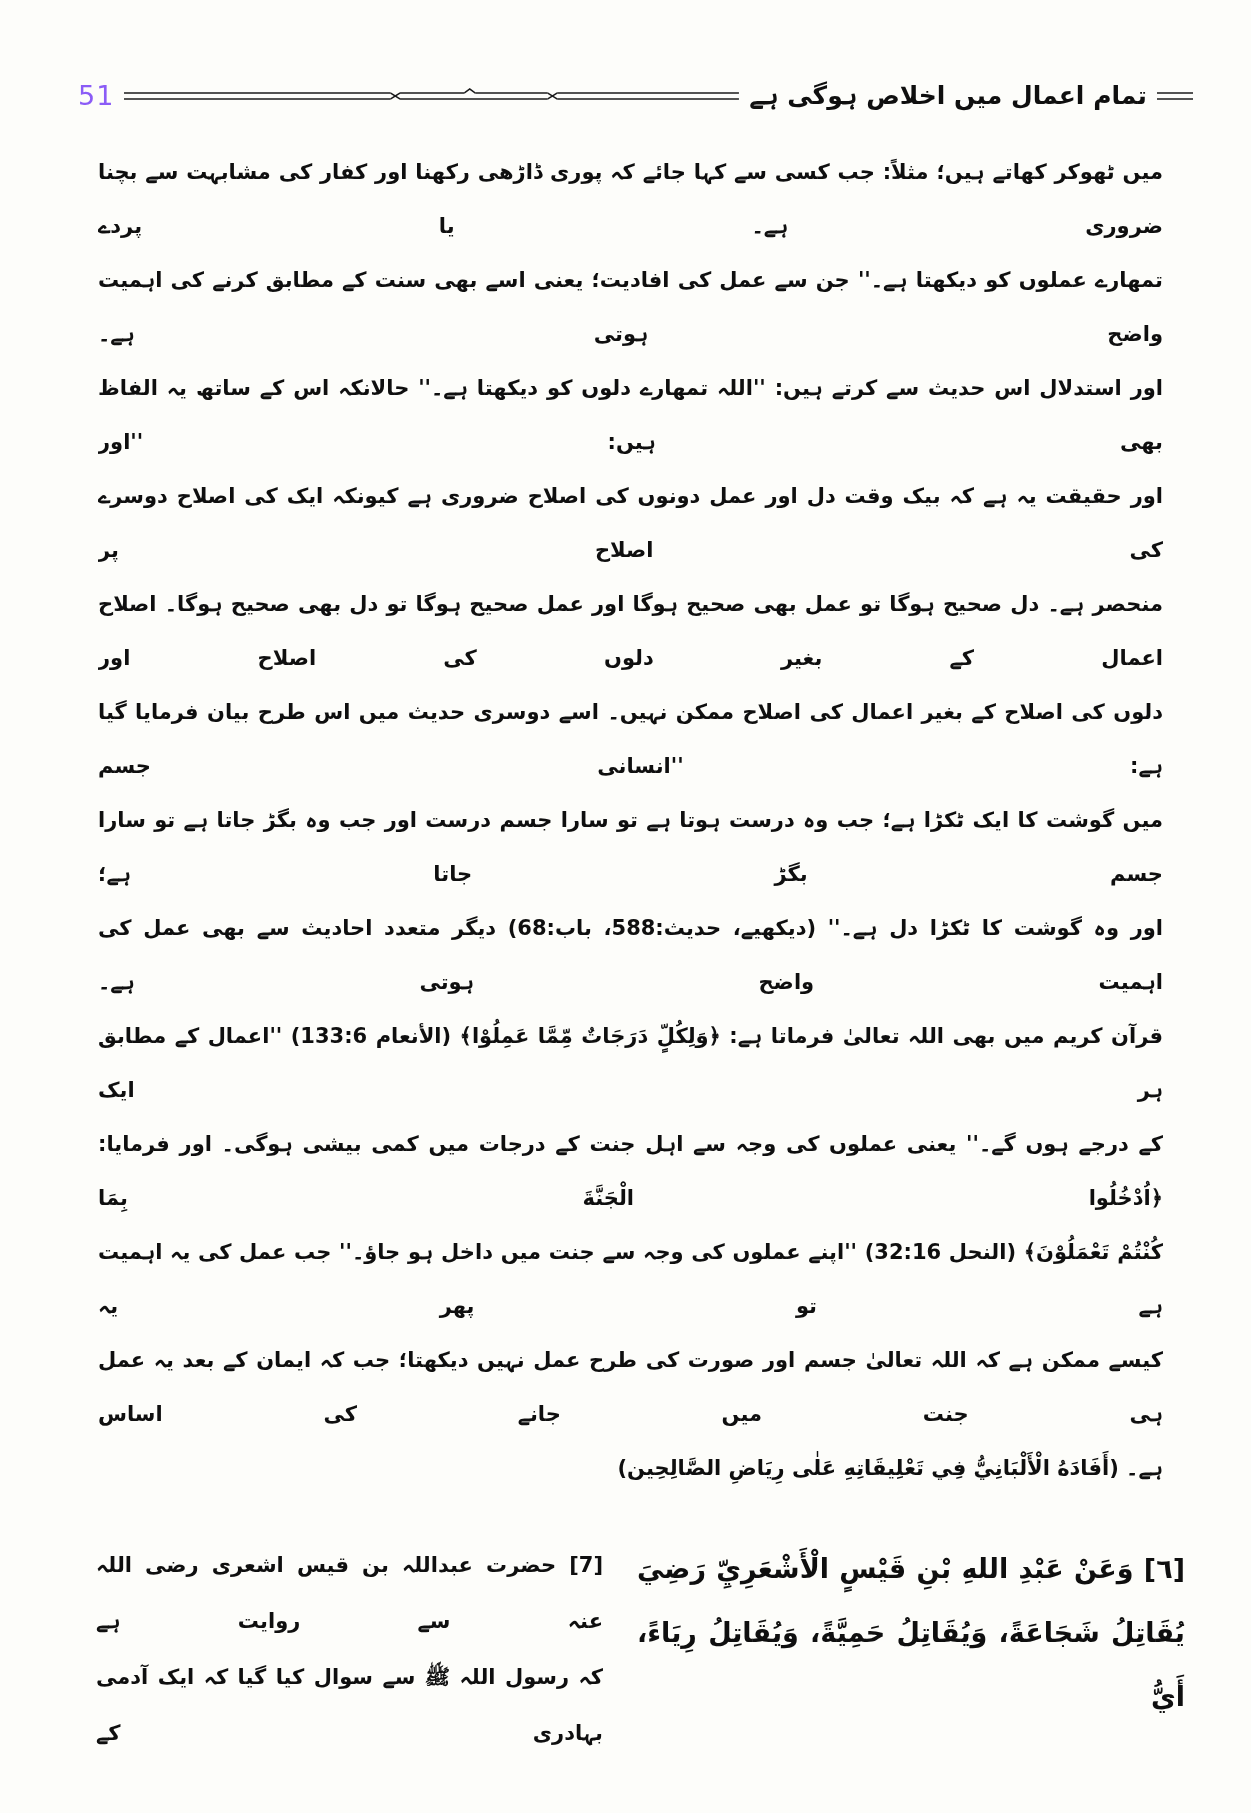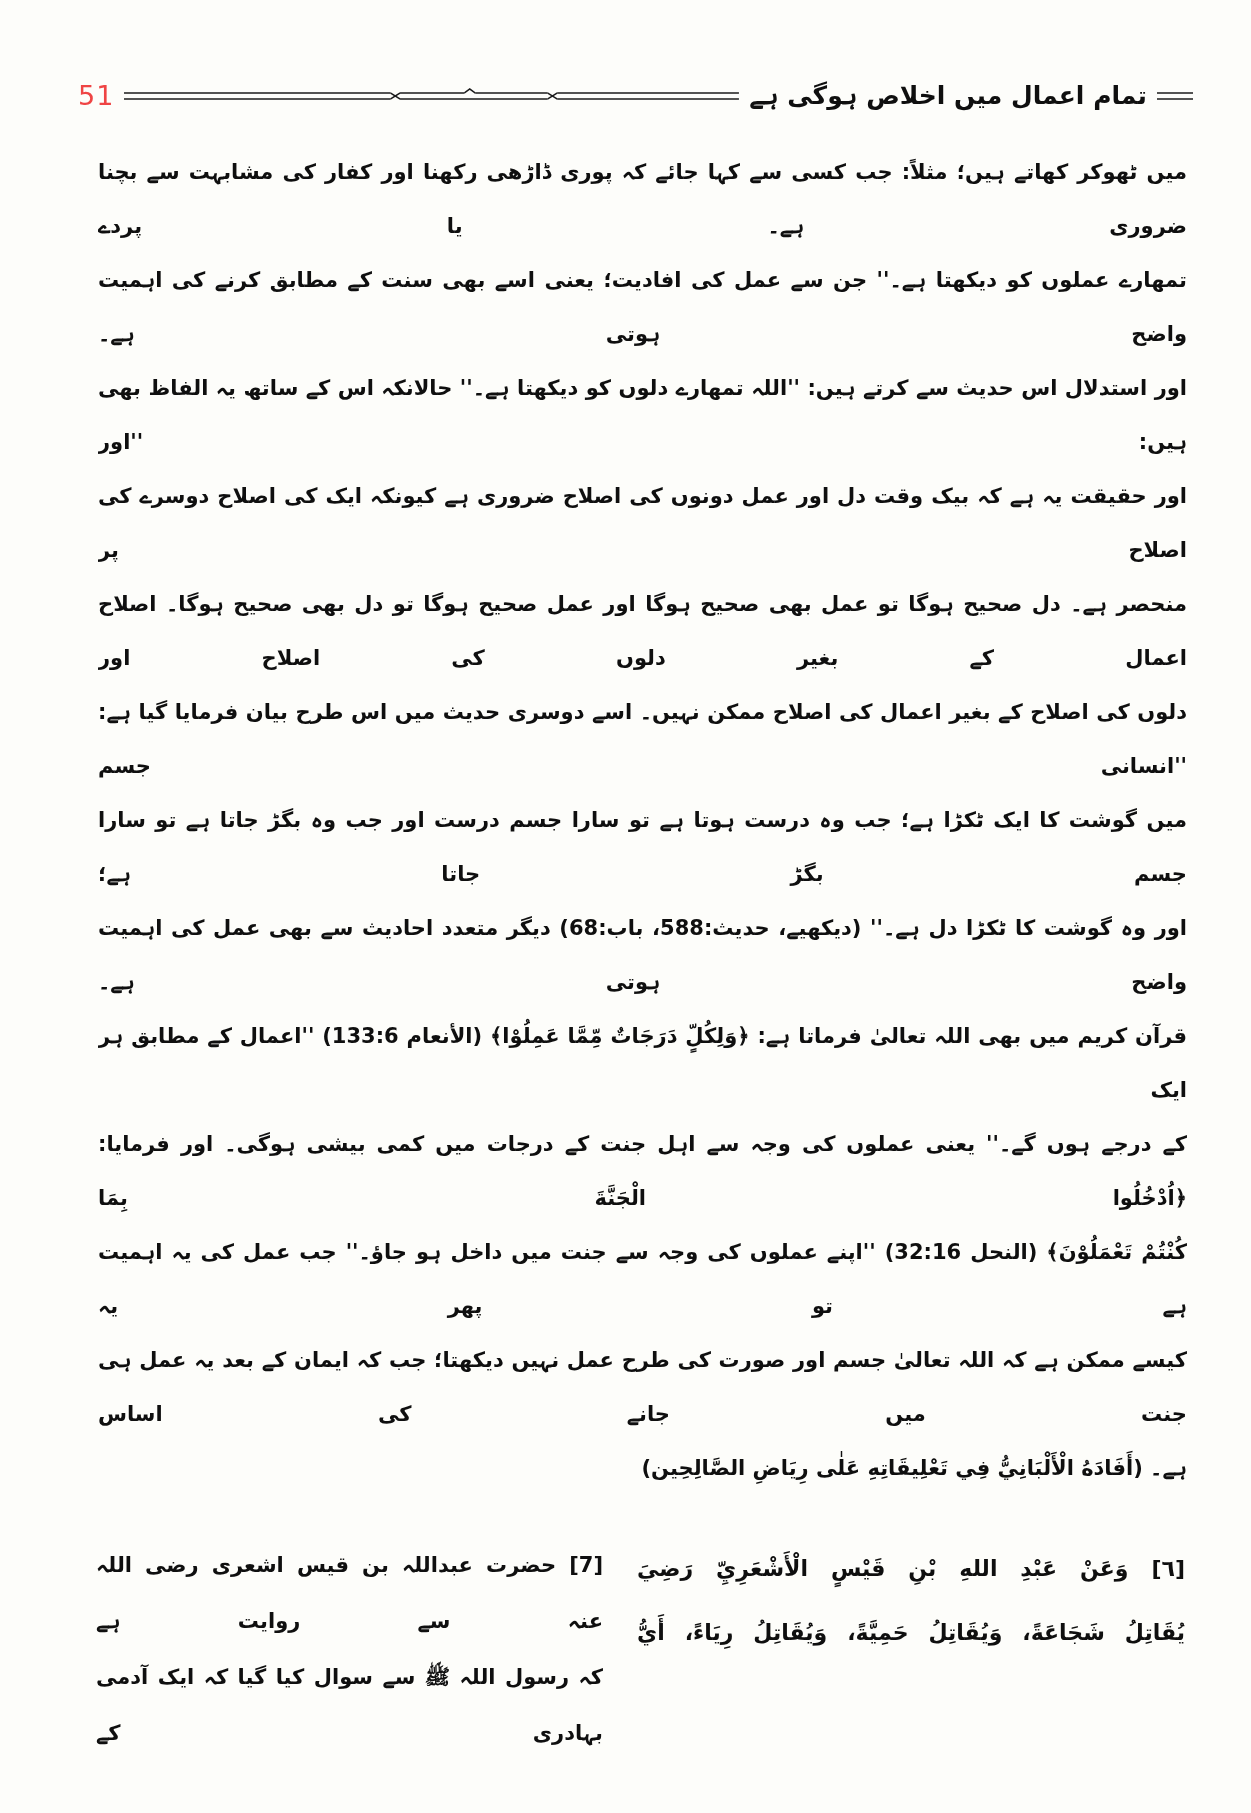--- a/index.html
+++ b/index.html
@@ -17,49 +17,49 @@
   }
 
   
   .header {
     display: flex;
     flex-direction: row-reverse; 
     align-items: center;
     gap: 10px;
     padding: 80px 58px 0 78px;
   }
-  .page-number { font-size: 27px; color: #ef4444; direction: ltr; letter-spacing: 1px; }
+  .page-number { font-size: 27px; color: #8b5cf6; direction: ltr; letter-spacing: 1px; }
   .header-rule { flex: 1 1 auto; height: 16px; min-width: 80px; }
   .header-title { font-size: 25px; font-weight: 700; white-space: nowrap; direction: rtl; }
   .header-stub { width: 36px; height: 16px; flex: 0 0 auto; }
 
   
   .tline {
     direction: rtl;
     font-size: 21px;
     font-weight: 700;
     line-height: 54px;
     text-align: justify;
     text-align-last: justify;
     overflow: hidden;
   }
   .tline.tline-last { text-align-last: right; }
 
   
-  .body-text { margin: 34px 64px 0 98px; }
+  .body-text { margin: 34px 88px 0 98px; }
 
   
   .hadith {
     display: flex;
     direction: rtl;           
     margin: 42px 66px 0 96px;
     gap: 34px;
   }
   .hadith-arabic { width: 548px; flex: 0 0 auto; }
-  .hadith-arabic .tline { font-size: 22px; line-height: 64px; }
+  .hadith-arabic .tline { font-size: 27px; line-height: 64px; }
   .hadith-urdu { flex: 1 1 auto; }
   .hadith-urdu .tline { font-size: 21px; line-height: 56px; }
 </style>
 </head>
 <body>
 
 <div class="page">
 
   <div class="header">
     <div class="page-number">51</div>

